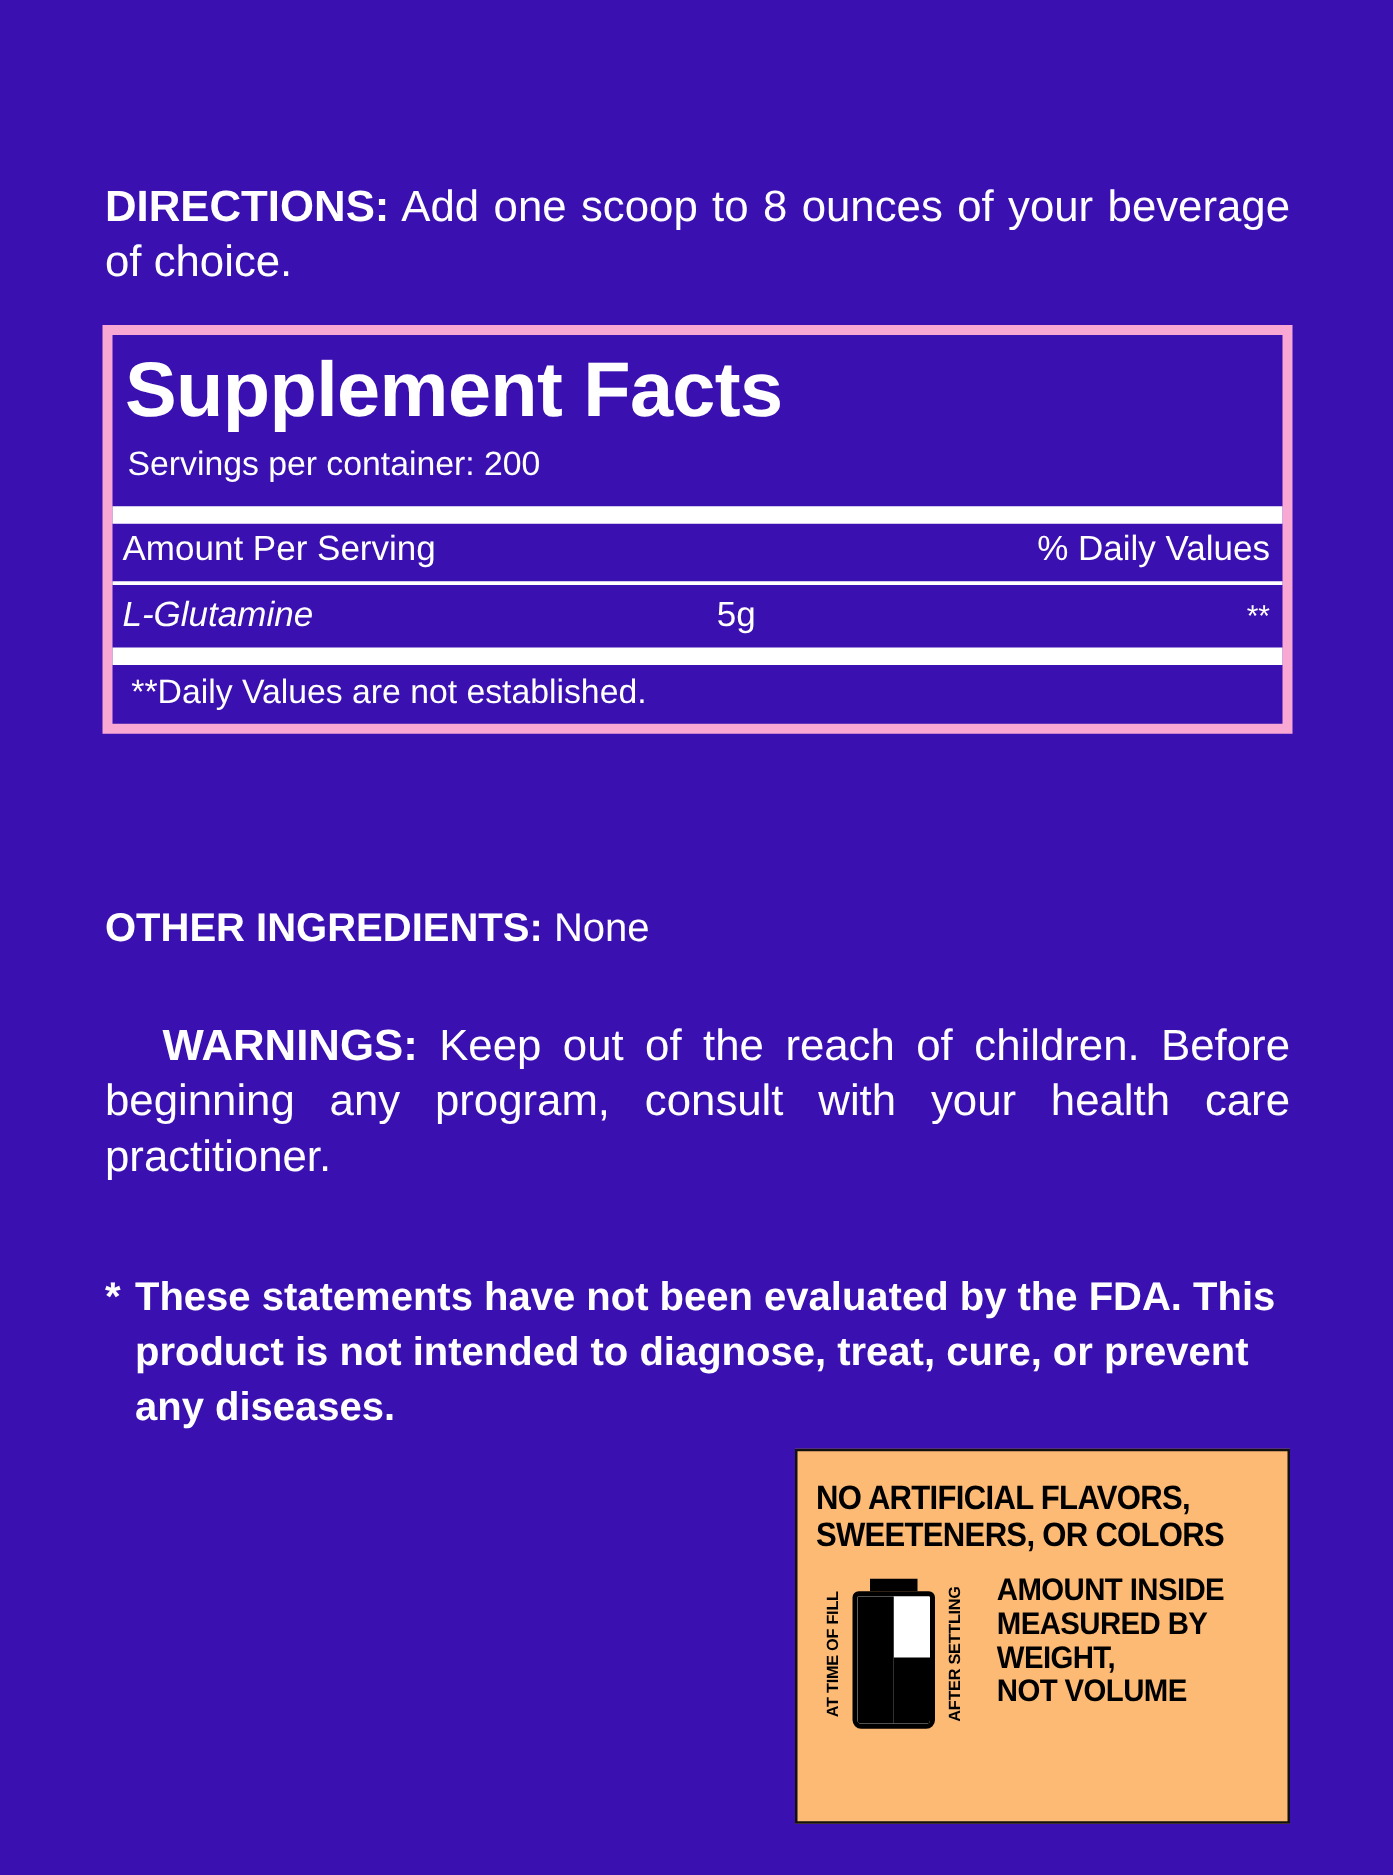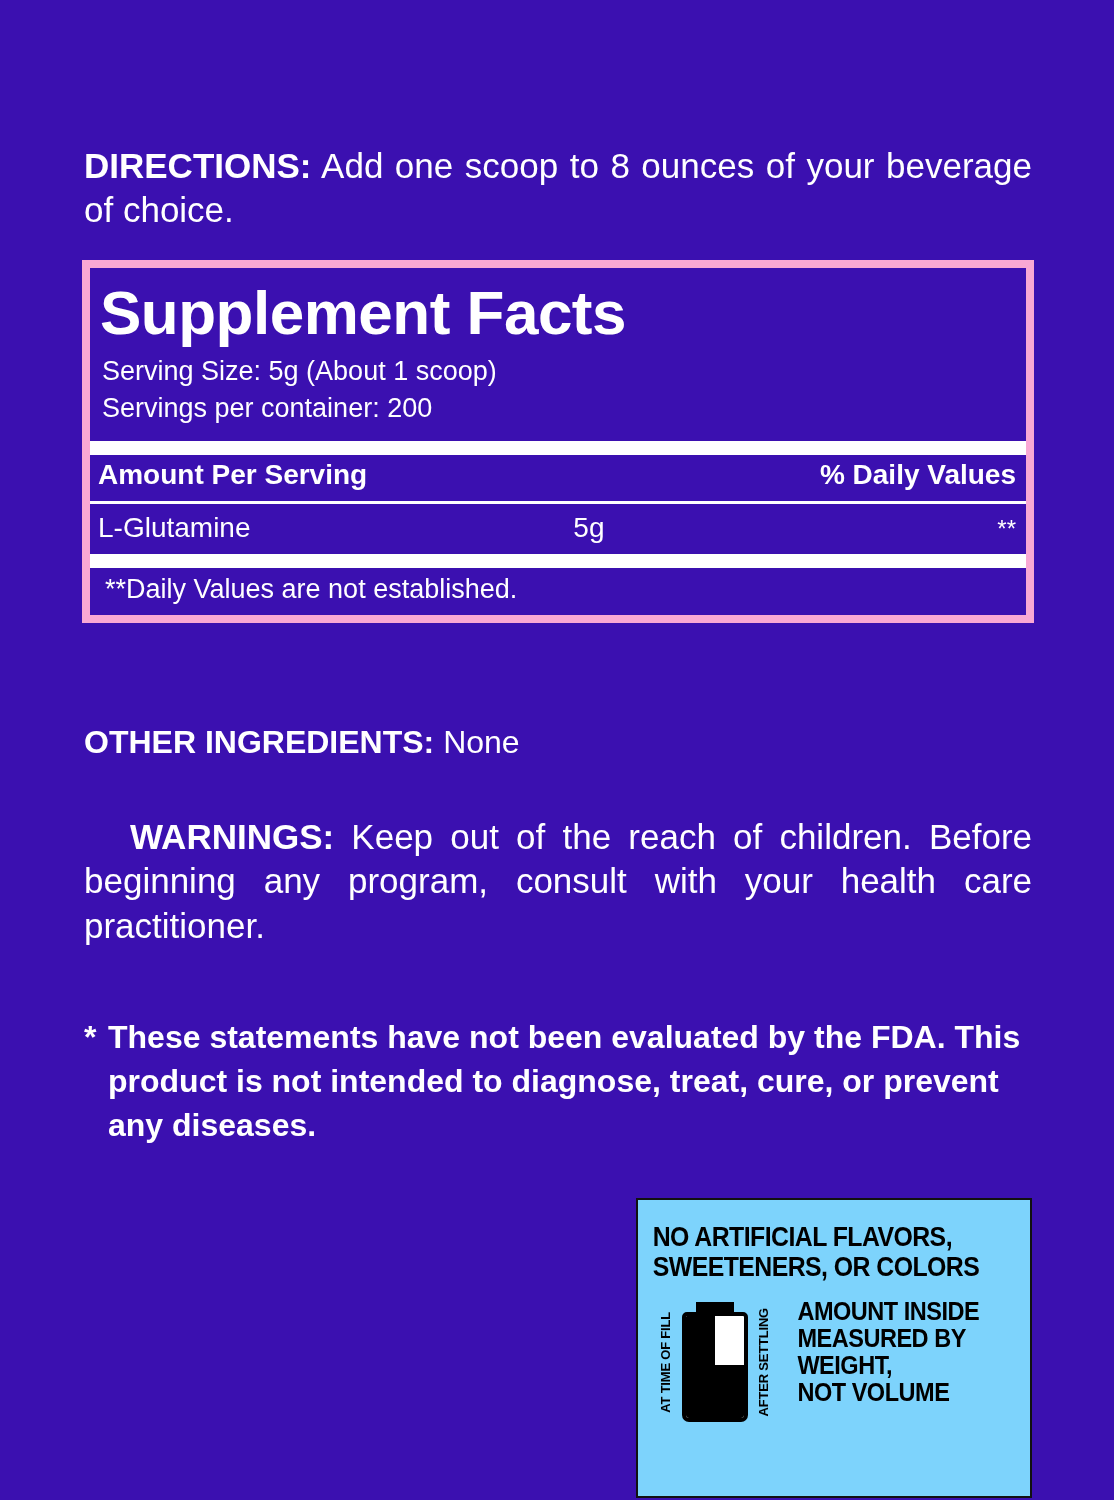--- a/index.html
+++ b/index.html
@@ -73,36 +73,36 @@
     height: 3px;
     background: #ffffff;
   }
   .sf-row {
     display: flex;
     align-items: baseline;
     padding: 6px 8px 8px 8px;
     font-size: 28px;
   }
   .sf-row.header {
-    font-weight: bold;
+    font-weight: normal;
     padding-bottom: 10px;
     padding-top: 4px;
     justify-content: flex-end;
   }
   .sf-row .c-name { flex: 0 0 auto; }
   .sf-row .c-amt  { flex: 1 1 auto; text-align: center; padding-left: 30px;}
   .sf-row .c-dv   { flex: 0 0 auto; text-align: right; }
   .sf-row.header .c-dv { padding-right: 2px; }
   .sf-ingredient {
     display: flex;
     align-items: baseline;
     font-size: 28px;
     padding: 8px 10px 10px 8px;
   }
-  .sf-ingredient .nm { flex: 0 0 auto; }
+  .sf-ingredient .nm { flex: 0 0 auto; font-style: italic; }
   .sf-ingredient .am { flex: 1 1 auto; text-align: center; padding-right: 70px;}
   .sf-ingredient .dv { flex: 0 0 auto; font-size: 24px; }
   .sf-footnote {
     font-size: 27px;
     padding: 6px 8px 10px 15px;
   }
 
   
   .other-ing {
     position: absolute;
@@ -143,24 +143,24 @@
     top: 0;
   }
   .disclaimer .body {
     padding-left: 24px;
   }
 
   
   .badge {
     position: absolute;
     left: 636px;
-    top: 1198px;
+    top: 1159px;
     width: 396px;
     height: 300px;
-    background: #7dd3fc;
+    background: #fdba74;
     border: 2px solid #111111;
     box-sizing: border-box;
     color: #000000;
   }
   .badge-top {
     padding: 22px 16px 0 16px;
     font-family: "Liberation Sans", sans-serif;
     font-weight: bold;
     font-size: 27px;
     line-height: 1.12;
@@ -249,21 +249,20 @@
 <body>
 
 <div class="page">
 
   <div class="directions">
     <span class="lead">DIRECTIONS:</span><span> Add one scoop to 8 ounces of your beverage of choice.</span>
   </div>
 
   <div class="sf-panel">
     <div class="sf-title">Supplement Facts</div>
-    <div class="sf-serving">Serving Size: 5g (About 1 scoop)</div>
     <div class="sf-serving line2">Servings per container: 200</div>
     <div class="sf-gap"></div>
     <div class="rule-thick"></div>
 
     <div class="sf-row header">
       <span class="c-name">Amount Per Serving</span>
       <span class="c-amt"></span>
       <span class="c-dv">% Daily Values</span>
     </div>
     <div class="rule-thin"></div>

